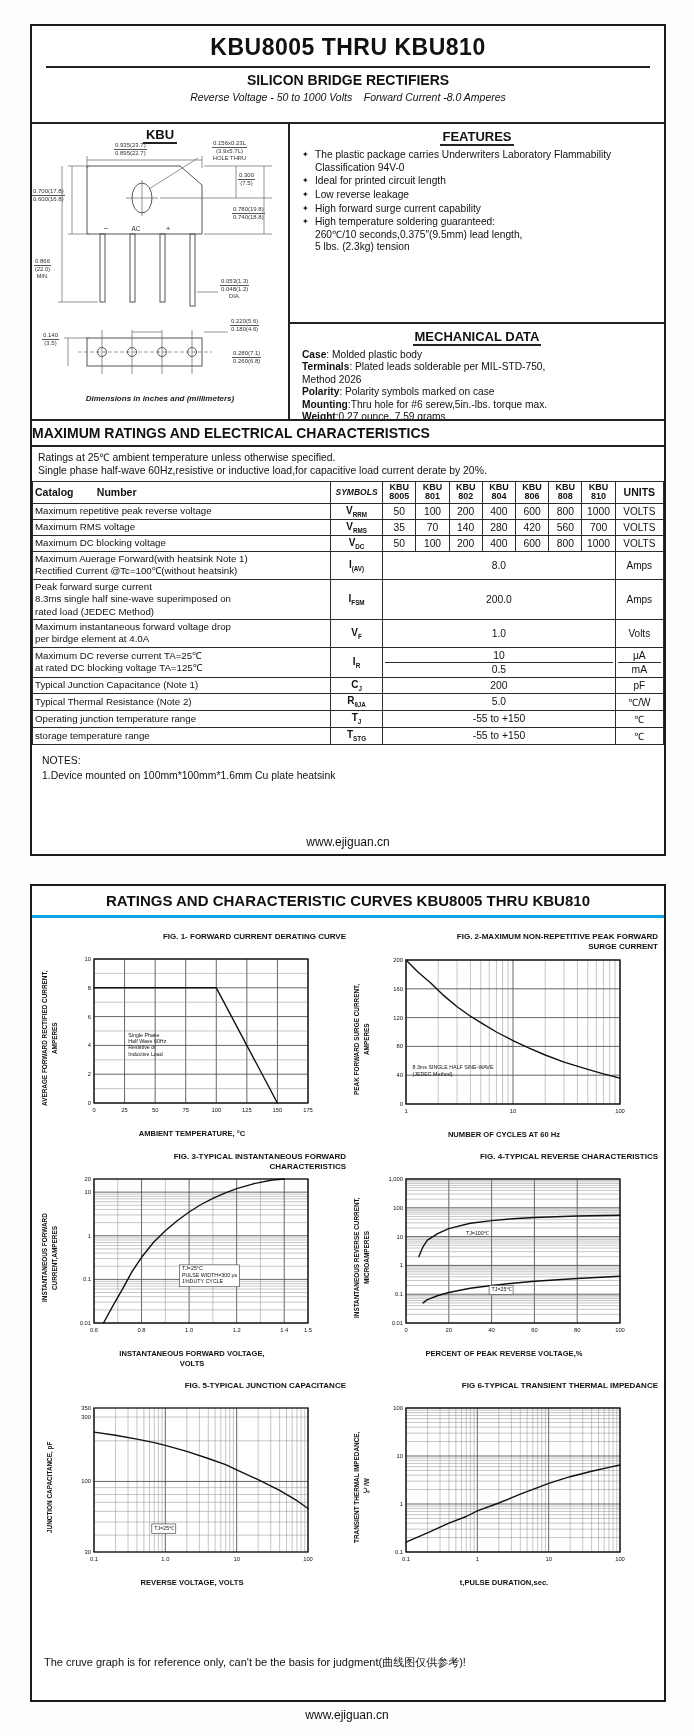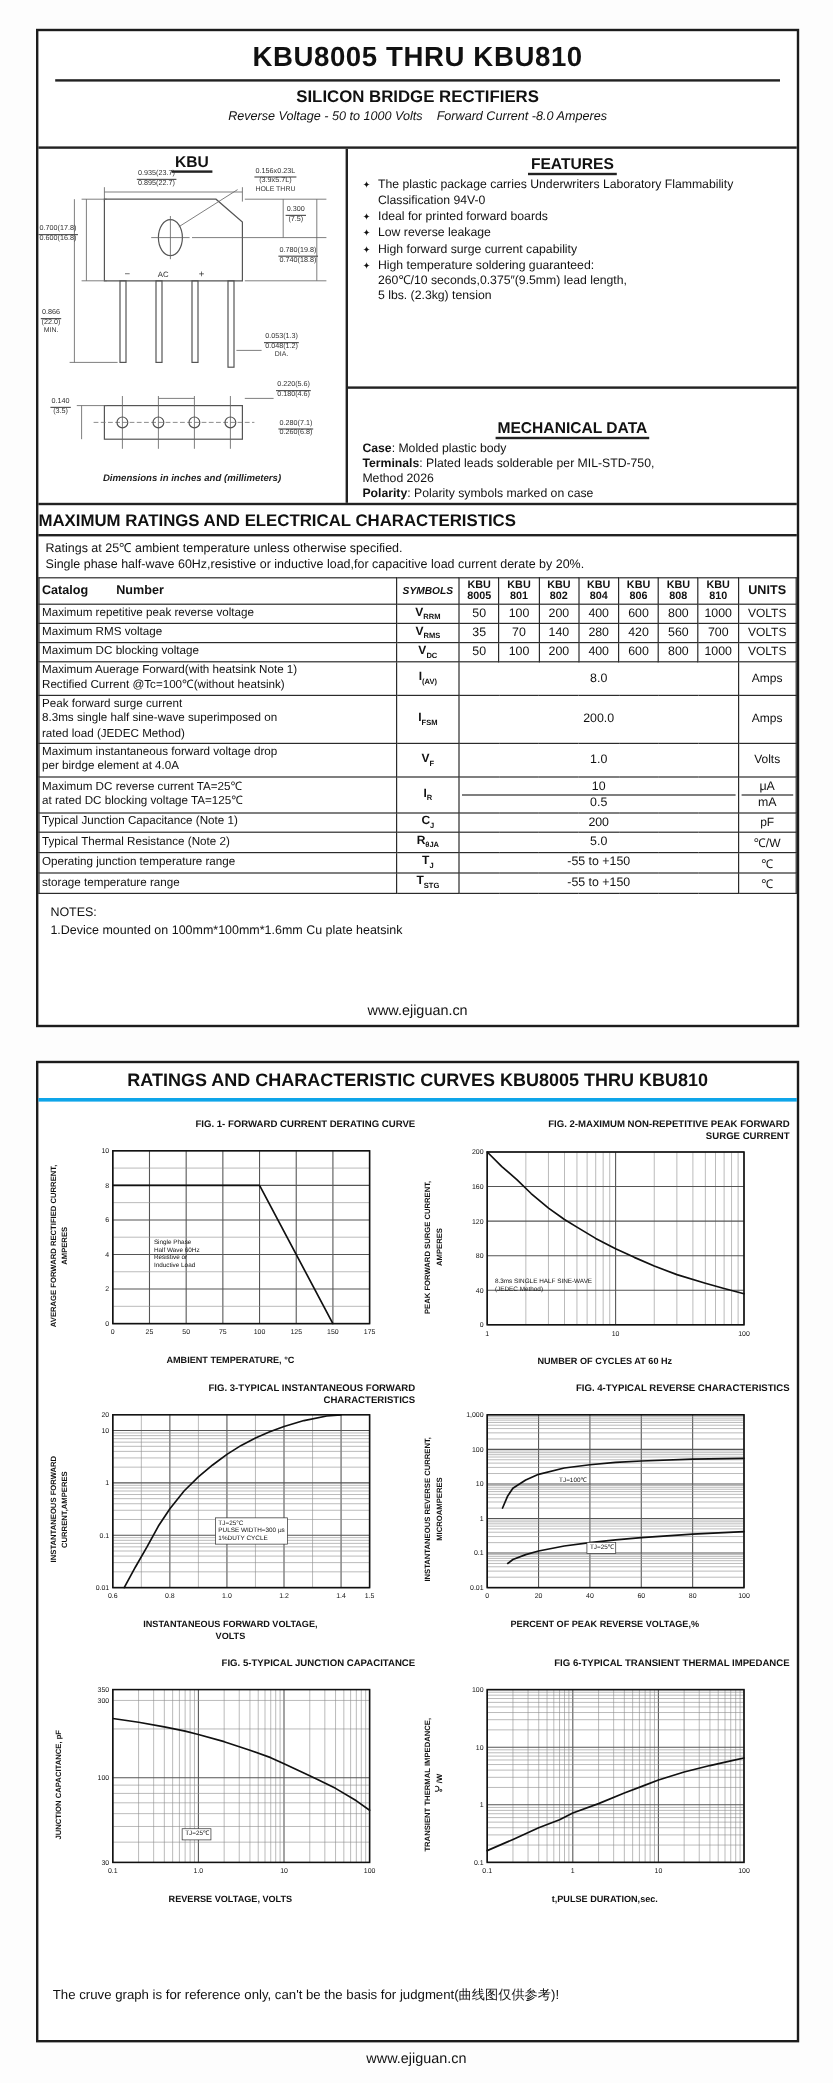--- a/index.html
+++ b/index.html
@@ -32,21 +32,21 @@
   .dim .b{display:block;}
   .dim .s{display:block;font-size:5.8px;}
   .pkg-caption{text-align:center;font-size:8px;font-style:italic;font-weight:bold;color:#222;}
   .right-col{flex:1;display:flex;flex-direction:column;min-width:0;}
   .features{height:200px;border-bottom:2px solid #222;box-sizing:border-box;padding:5px 12px 11px 12px;overflow:hidden;}
   .sec-title{text-align:center;font-size:13px;font-weight:bold;margin-bottom:5px;}
   .sec-title span{border-bottom:2px solid #222;padding:0 2px;}
   .feat{font-size:10.2px;line-height:1.24;display:flex;margin-bottom:1px;}
   .feat .bullet{width:13px;flex:none;font-size:8px;padding-top:1px;}
   .feat .txt{white-space:pre-line;}
-  .mech{flex:1;padding:5px 12px 0 12px;overflow:hidden;margin-top:20px;}
+  .mech{flex:1;padding:5px 12px 0 12px;overflow:hidden;}
   .mech-line{font-size:10.2px;line-height:1.22;}
   .mech-line b{font-weight:bold;}
 
   
   .band{border-bottom:2px solid #222;text-align:left;font-weight:bold;font-size:14px;padding:4px 0;}
   .conds{padding:4px 6px 2px 6px;font-size:10.4px;line-height:1.25;}
   table.ratings{border-collapse:collapse;width:632px;margin:2px 0 0 0;table-layout:fixed;}
   table.ratings td,table.ratings th{border:1px solid #2b2b2b;padding:1px 2px;box-sizing:border-box;}
   th.lblh{width:296px;text-align:left;font-size:10.5px;font-weight:bold;white-space:pre;padding-left:4px;}
   th.symh{width:52px;font-size:8.5px;font-style:italic;font-weight:bold;}
@@ -208,21 +208,21 @@
 
     <div class="right-col">
       <div class="features">
         <div class="sec-title"><span>FEATURES</span></div>
         <div class="feat">
             <span class="bullet">✦</span>
             <span class="txt">The plastic package carries Underwriters Laboratory Flammability Classification 94V-0</span>
           </div>
         <div class="feat">
             <span class="bullet">✦</span>
-            <span class="txt">Ideal for printed forward boards</span>
+            <span class="txt">Ideal for printed circuit length</span>
           </div>
         <div class="feat">
             <span class="bullet">✦</span>
             <span class="txt">Low reverse leakage</span>
           </div>
         <div class="feat">
             <span class="bullet">✦</span>
             <span class="txt">High forward surge current capability</span>
           </div>
         <div class="feat">

